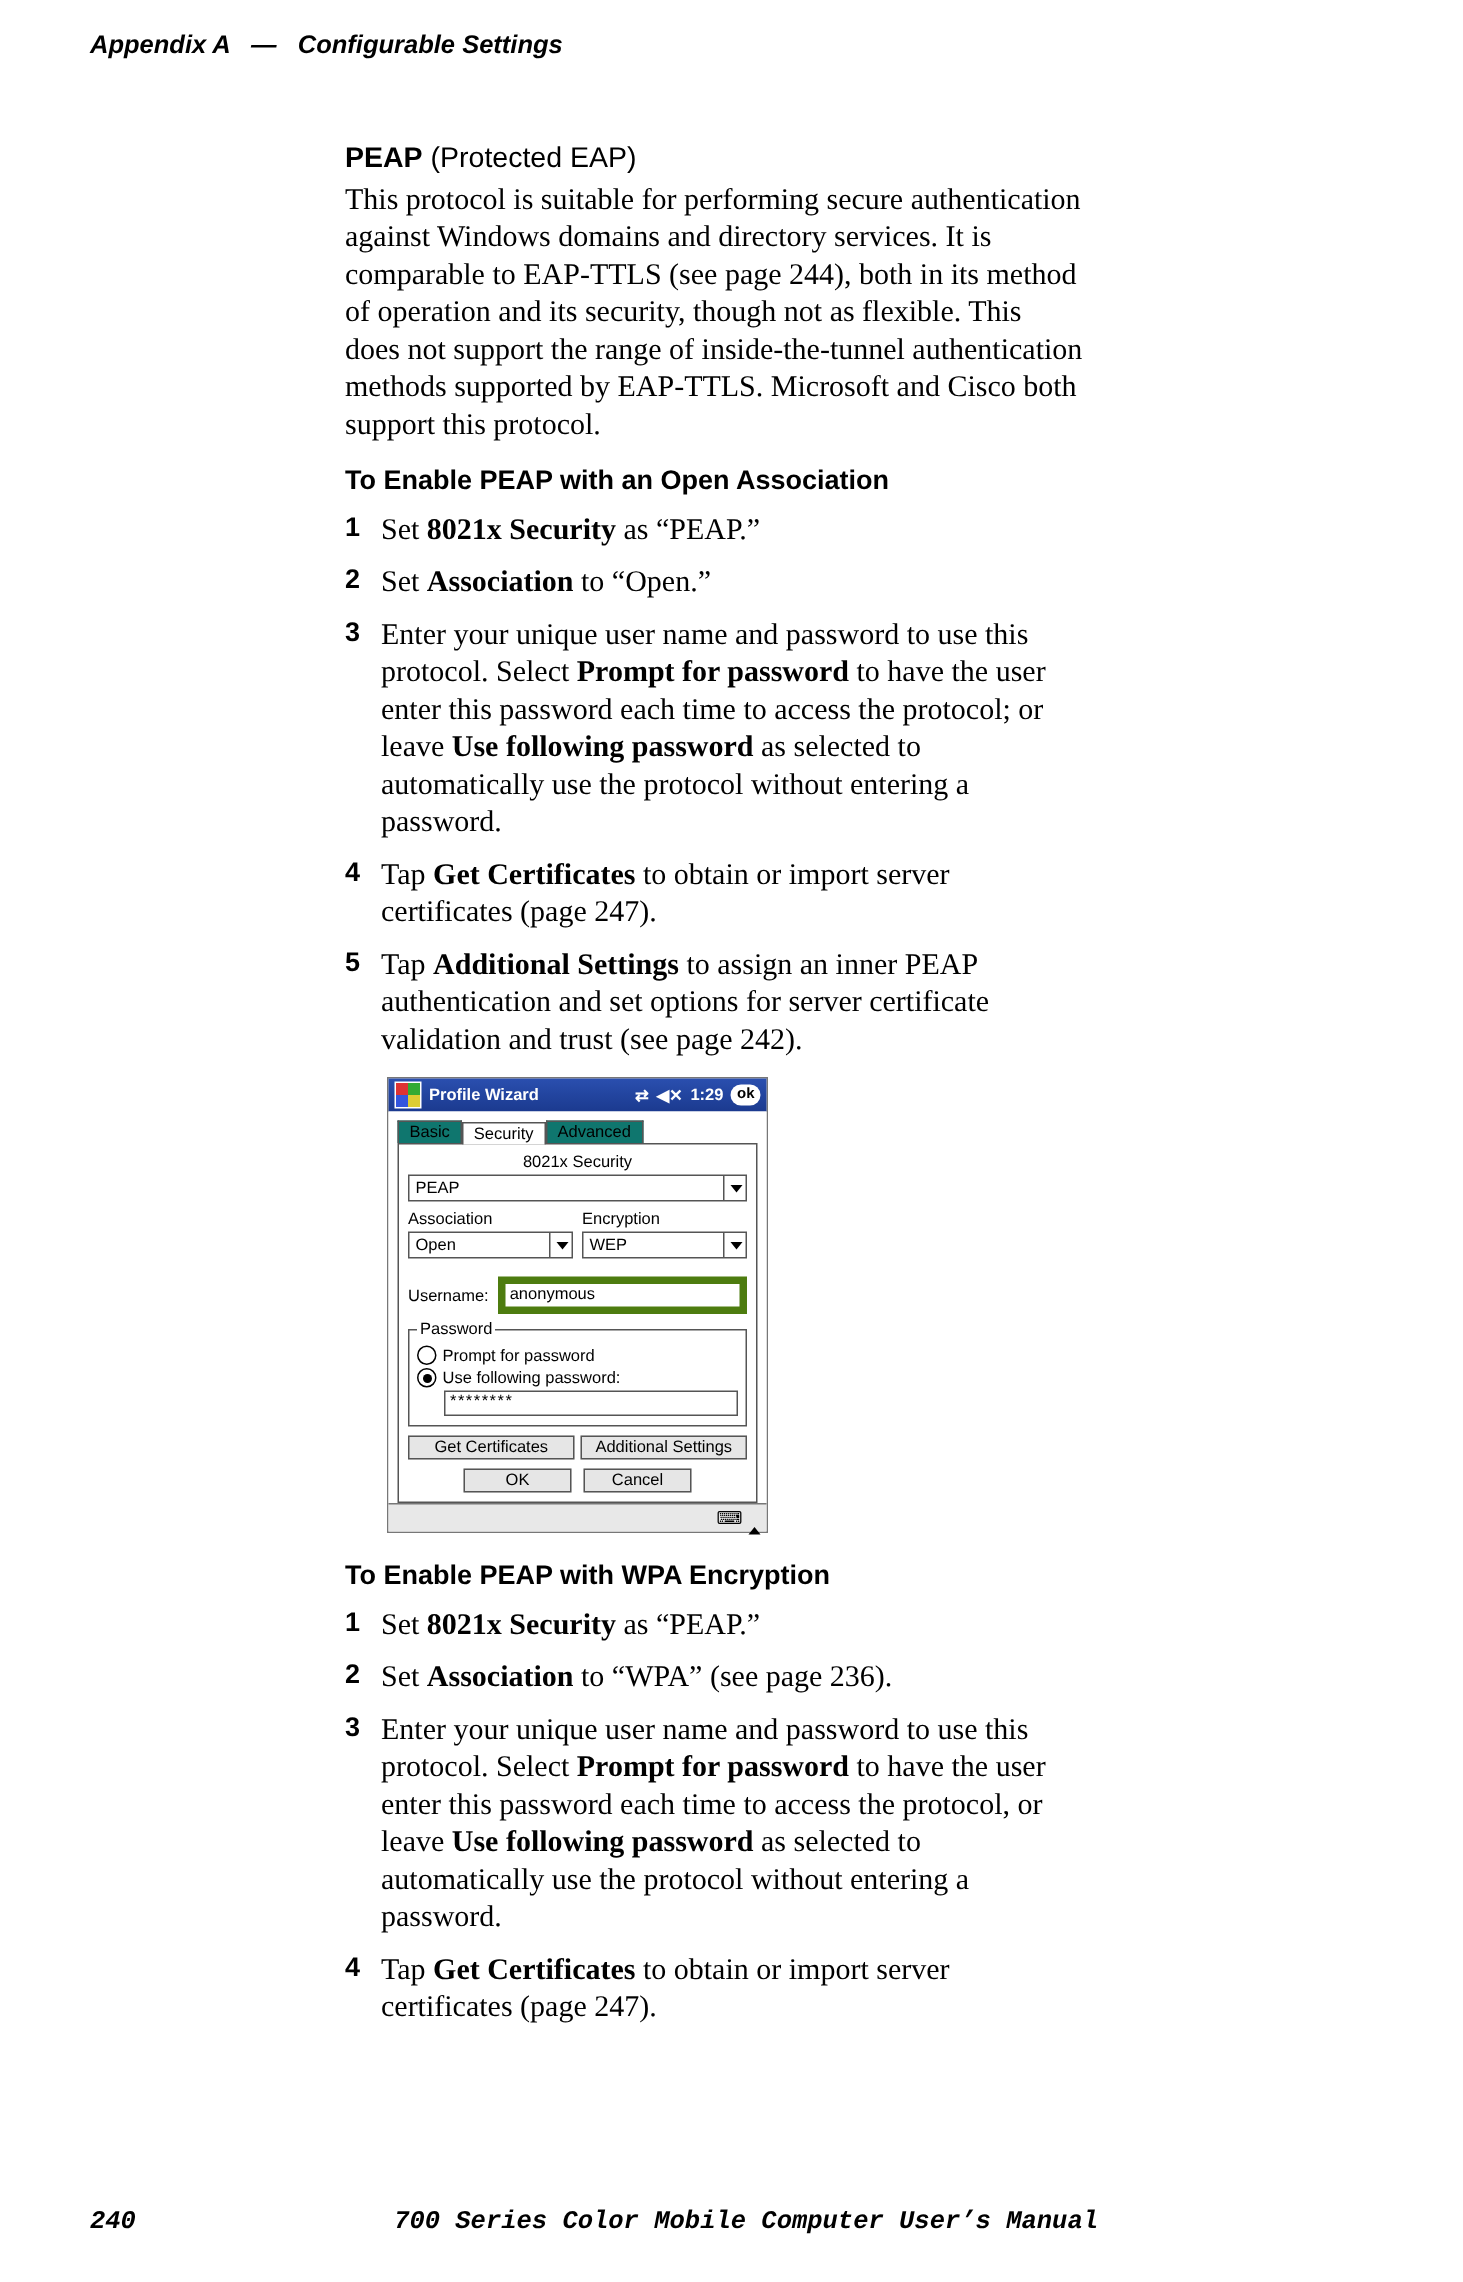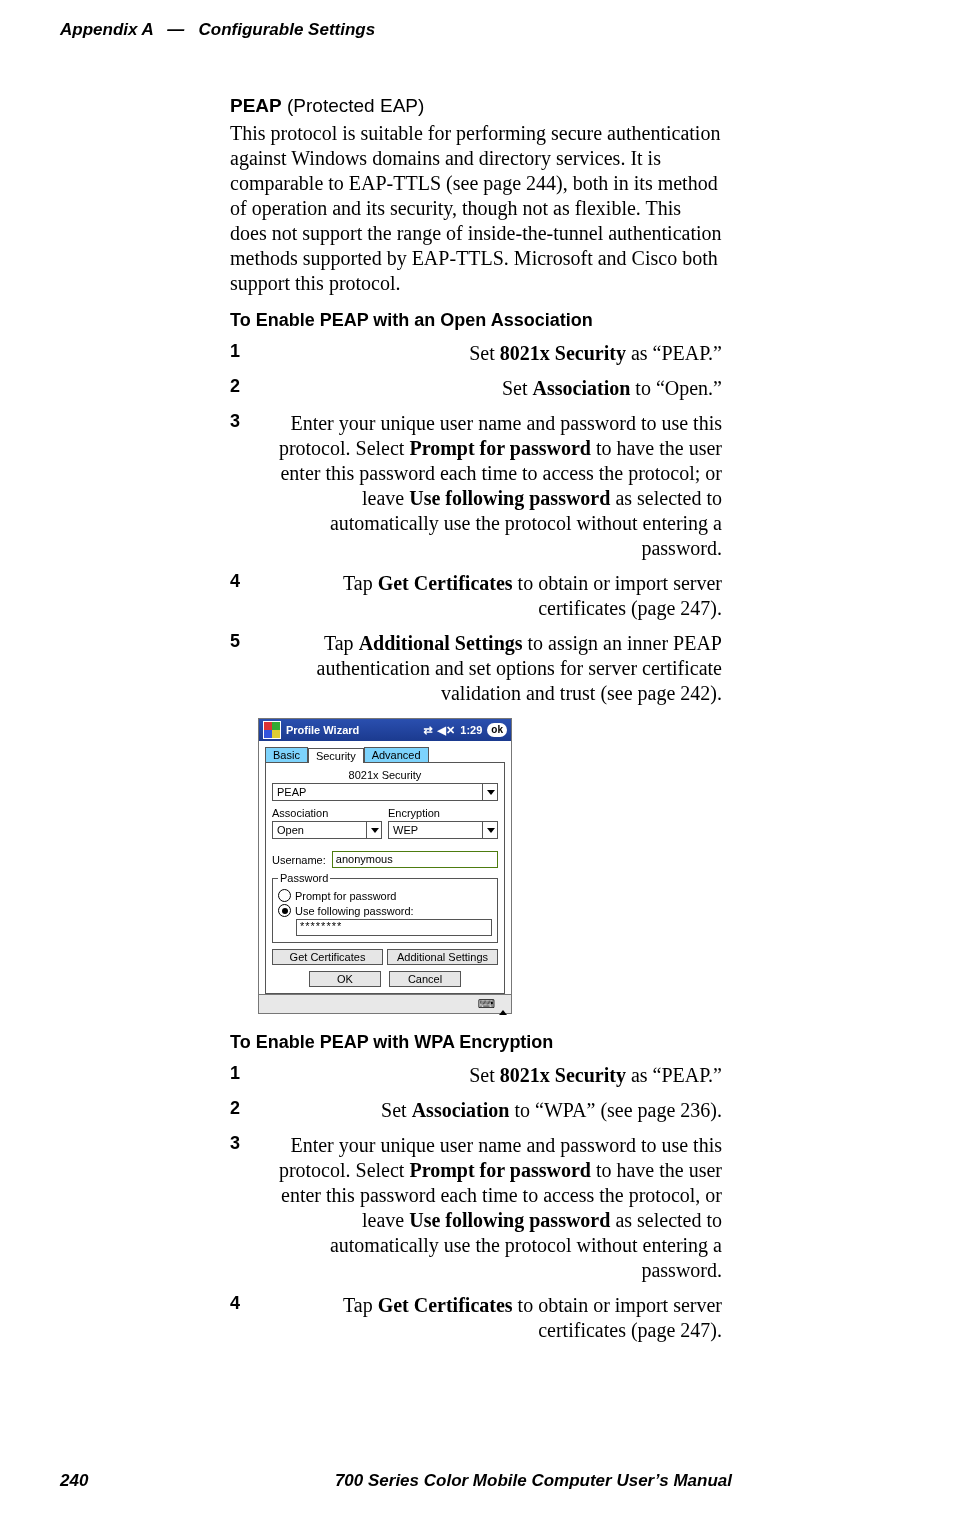--- a/index.html
+++ b/index.html
@@ -62,21 +62,20 @@
     font-family: Arial, Helvetica, sans-serif;
     font-weight: bold;
     font-size: 18px;
     width: 24px;
     flex: 0 0 24px;
   }
   ol.steps li .step-text {
     font-size: 20px;
     line-height: 1.25;
     flex: 1;
-    text-align: right;
   }
   .b { font-weight: bold; }
 
   
   .device-shot {
     margin: 12px 0 18px 28px;
     width: 252px;
     border: 1px solid #777;
     background: #fff;
     font-family: Tahoma, Arial, sans-serif;
@@ -123,21 +122,21 @@
   }
   .tabs-row {
     display: flex;
     align-items: flex-end;
     gap: 0;
   }
   .tab {
     border: 1px solid #555;
     border-bottom: none;
     padding: 1px 7px;
-    background: #7dd3fc;
+    background: #0f766e;
     font-size: 11px;
   }
   .tab.active {
     background: #fff;
     position: relative;
     top: 1px;
   }
   .tab-body {
     border: 1px solid #555;
     padding: 6px;
@@ -169,21 +168,21 @@
     width: 0; height: 0;
     border-left: 4px solid transparent;
     border-right: 4px solid transparent;
     border-top: 5px solid #000;
   }
   .row2 { display: flex; gap: 6px; margin-top: 6px; }
   .col { flex: 1; }
   .small-label { font-size: 11px; margin-bottom: 2px; }
   .user-row { display: flex; align-items: center; gap: 6px; margin-top: 12px; }
   .input-box {
-    border: 1px solid #4d7c0f;
+    border: 5px solid #4d7c0f;
     background: #fff;
     height: 15px;
     padding: 0 3px;
     font-size: 11px;
     line-height: 15px;
     flex: 1;
   }
   fieldset.pwd {
     border: 1px solid #555;
     margin: 4px 0 6px 0;
@@ -237,21 +236,21 @@
     border-right: 4px solid transparent;
     border-bottom: 5px solid #000;
   }
   .page-footer {
     position: absolute;
     bottom: 30px;
     left: 60px;
     right: 60px;
     display: flex;
     justify-content: space-between;
-    font-family: Liberation Sans, sans-serif;
+    font-family: Liberation Mono, monospace;
     font-weight: bold;
     font-style: italic;
     font-size: 17px;
   }
 </style>
 </head>
 <body>
 
 <div class="page">
 

